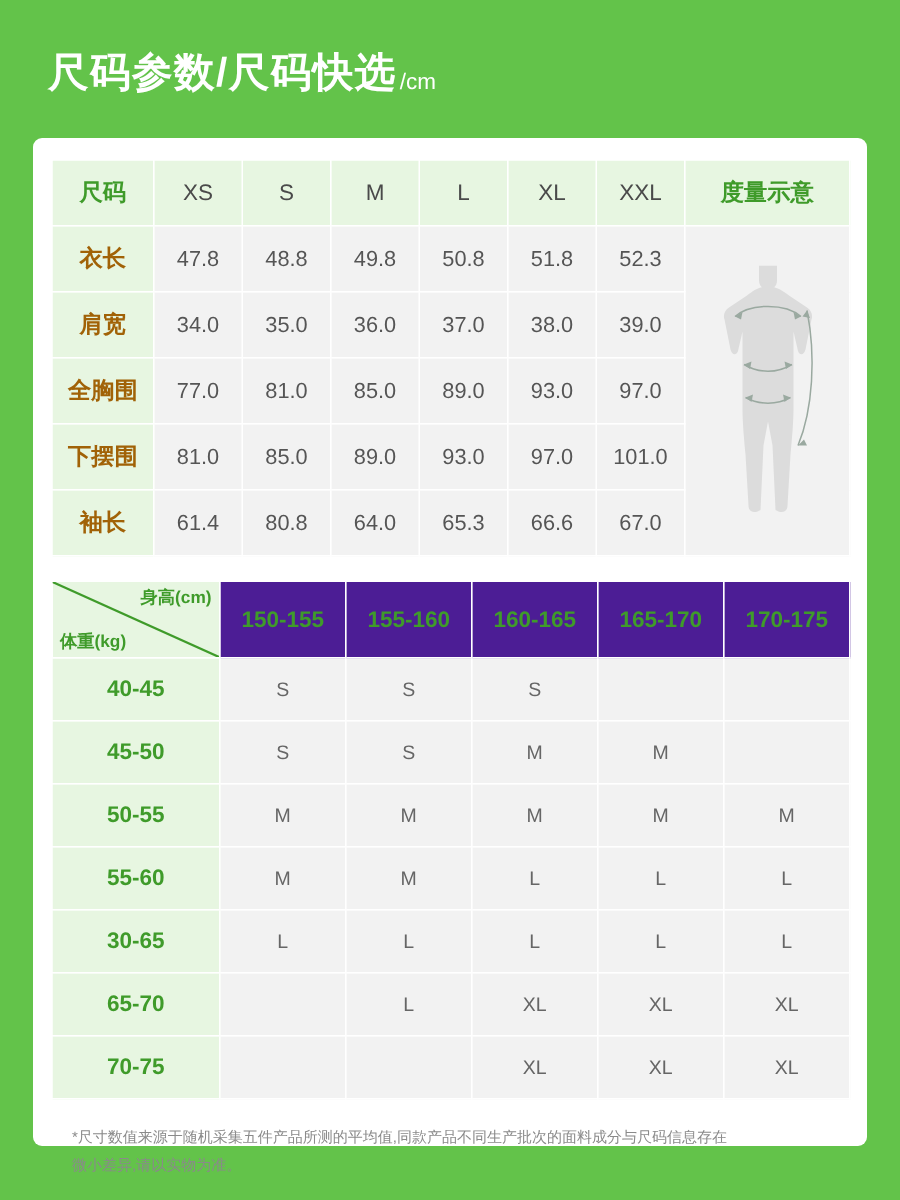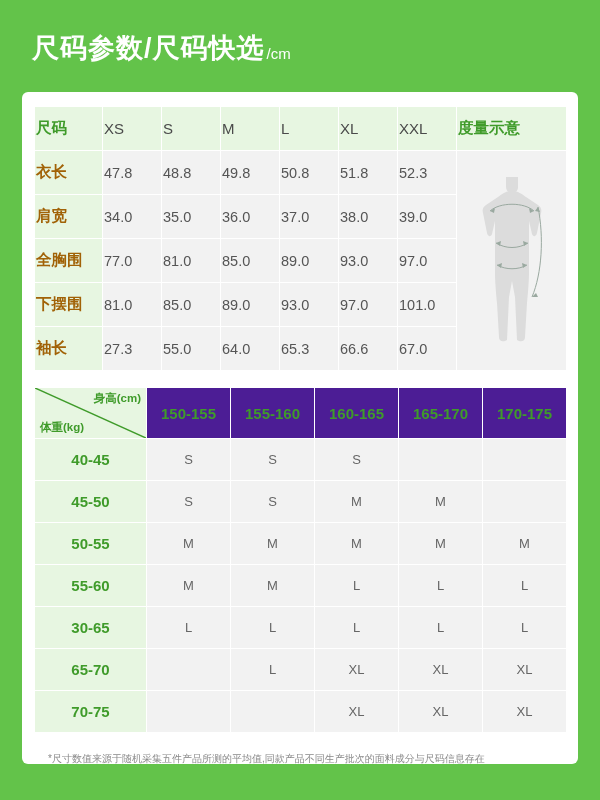--- a/index.html
+++ b/index.html
@@ -52,21 +52,21 @@
   table {
     border-collapse: collapse;
     table-layout: fixed;
   }
   .t1 {
     width: 532px;
     margin: 0 auto;
   }
   .t1 th, .t1 td {
     height: 41px;
-    text-align: left;
+    text-align: center;
     vertical-align: middle;
     font-size: 14.5px;
     color: #555555;
     border: 1.5px solid #ffffff;
     background: #f2f2f2;
   }
   .t1 thead th {
     background: #e7f6e1;
     color: #4a4a4a;
     font-weight: normal;
@@ -275,22 +275,22 @@
           <td class="rowhead">下摆围</td>
           <td>81.0</td>
           <td>85.0</td>
           <td>89.0</td>
           <td>93.0</td>
           <td>97.0</td>
           <td>101.0</td>
         </tr>
         <tr>
           <td class="rowhead">袖长</td>
-          <td>27.3</td>
-          <td>55.0</td>
+          <td>61.4</td>
+          <td>80.8</td>
           <td>64.0</td>
           <td>65.3</td>
           <td>66.6</td>
           <td>67.0</td>
         </tr>
       </tbody>
     </table>
 
     <table class="t2">
       <colgroup>
@@ -372,16 +372,17 @@
           <td></td>
           <td>XL</td>
           <td>XL</td>
           <td>XL</td>
         </tr>
       </tbody>
     </table>
 
     <div class="note">
       <div>*尺寸数值来源于随机采集五件产品所测的平均值,同款产品不同生产批次的面料成分与尺码信息存在</div>
+      <div>微小差异,请以实物为准。</div>
     </div>
 
   </div>
 </div>
 
 </body></html>

